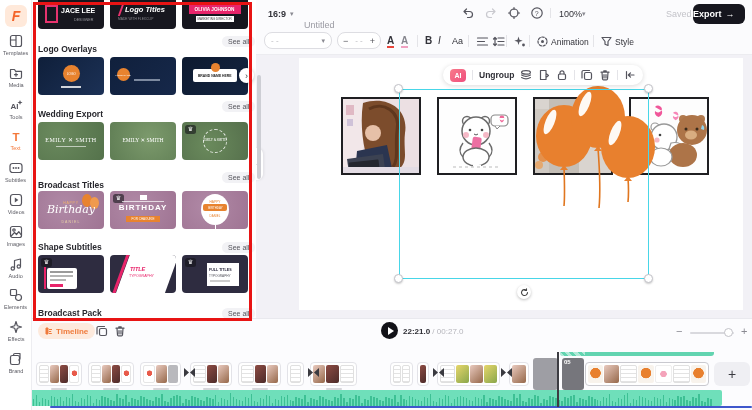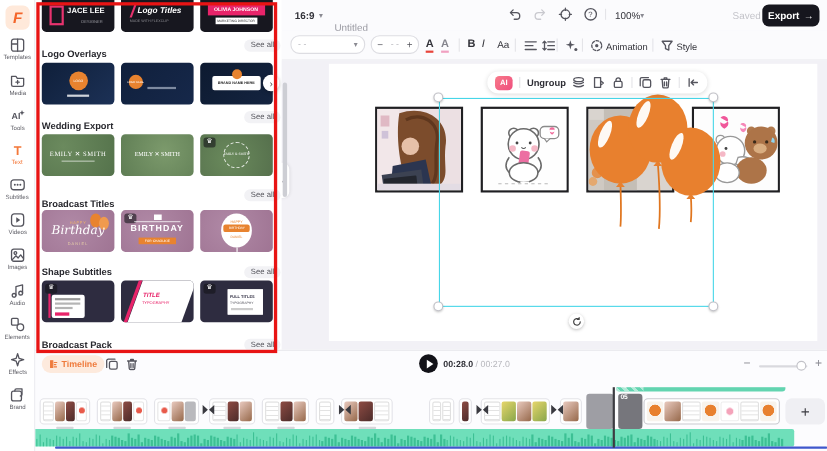--- a/index.html
+++ b/index.html
@@ -31,21 +31,21 @@
          color:#fff;font-size:6px;line-height:9px;text-align:center;}
   .tiny{transform-origin:center;white-space:nowrap;}
   .scrollbar{left:257px;top:75px;width:4px;height:104px;background:#cdced4;border-radius:2px;z-index:7;}
   .red-rect{left:33px;top:2px;width:219px;height:319px;border:3px solid #e81414;z-index:40;pointer-events:none;}
   
   .topbar{left:256px;top:0;width:496px;height:28px;background:#fbfbfd;}
   .toolbar{left:256px;top:28px;width:496px;height:27px;background:#fbfbfd;border-bottom:1px solid #ececf0;}
   .tb-txt{font-size:9px;color:#33333a;}
   .caret{font-size:7px;color:#8a8a92;}
   .pillbox{border:1px solid #dddde2;border-radius:8px;background:#fff;display:flex;align-items:center;}
-  .export{background:#16161e;color:#fff;border-radius:6px;display:flex;align-items:center;justify-content:center;
+  .export{background:#16161e;color:#fff;border-radius:6px;display:flex;align-items:center;
           gap:4px;font-size:9px;font-weight:bold;cursor:pointer;}
   
   .canvas-area{left:252px;top:55px;width:500px;height:263px;background:#f2f1f6;}
   .canvas{left:299px;top:58px;width:444px;height:252px;background:#fff;z-index:1;}
   .frame{top:97px;width:80px;height:78px;border:2px solid #1f1f22;background:#fff;z-index:2;}
   .selbox{left:399px;top:89px;width:250px;height:190px;border:1.5px solid #47d6e8;z-index:4;}
   .handle{width:9px;height:9px;border-radius:50%;background:#fff;border:1px solid #c2c2c8;box-shadow:0 1px 2px rgba(0,0,0,.2);z-index:5;}
   .float-tb{left:443px;top:65px;height:20px;background:#fff;border-radius:10px;box-shadow:0 1px 5px rgba(0,0,0,.15);
             display:flex;align-items:center;gap:6px;padding:0 7px;z-index:6;}
   .ft-ico{width:12px;height:12px;cursor:pointer;}
@@ -449,21 +449,21 @@
           <path class="ic" d="M8.5 1.5h-6a1.5 1.5 0 0 0-1.5 1.5v6"></path>
         </svg>
       </span>
     <span class="abs" style="left:114px;top:6px">
       <svg width="12" height="12" viewBox="0 0 12 12">
           <path class="ic" d="M2 3.2h8M4.8 3V1.8h2.4V3M3 3.5l.5 6.5a1 1 0 0 0 1 .9h3a1 1 0 0 0 1-.9l.5-6.5M5 5.5v3.5M7 5.5v3.5"></path>
         </svg>
       </span>
     <div class="abs playbtn"></div>
     <div class="abs time">
-      <b>00:28.0</b><span> / </span><span>00:27.0</span>
+      <b>22:21.0</b><span> / </span><span>00:27.0</span>
     </div>
     <span class="abs" style="left:676px;top:6px;font-size:11px;color:#8a8a92">−</span>
     <div class="abs" style="left:690px;top:13px;width:44px;height:2px;background:#d9d9de;border-radius:1px"></div>
     <div class="abs" style="left:724px;top:9px;width:9px;height:9px;border-radius:50%;background:#fff;border:1px solid #c2c2c8"></div>
     <span class="abs" style="left:741px;top:6px;font-size:11px;color:#8a8a92">+</span>
   </div>
 
   <div class="abs tracks">
     <div class="abs overlaybar">
       <div class="abs stripes"></div>

